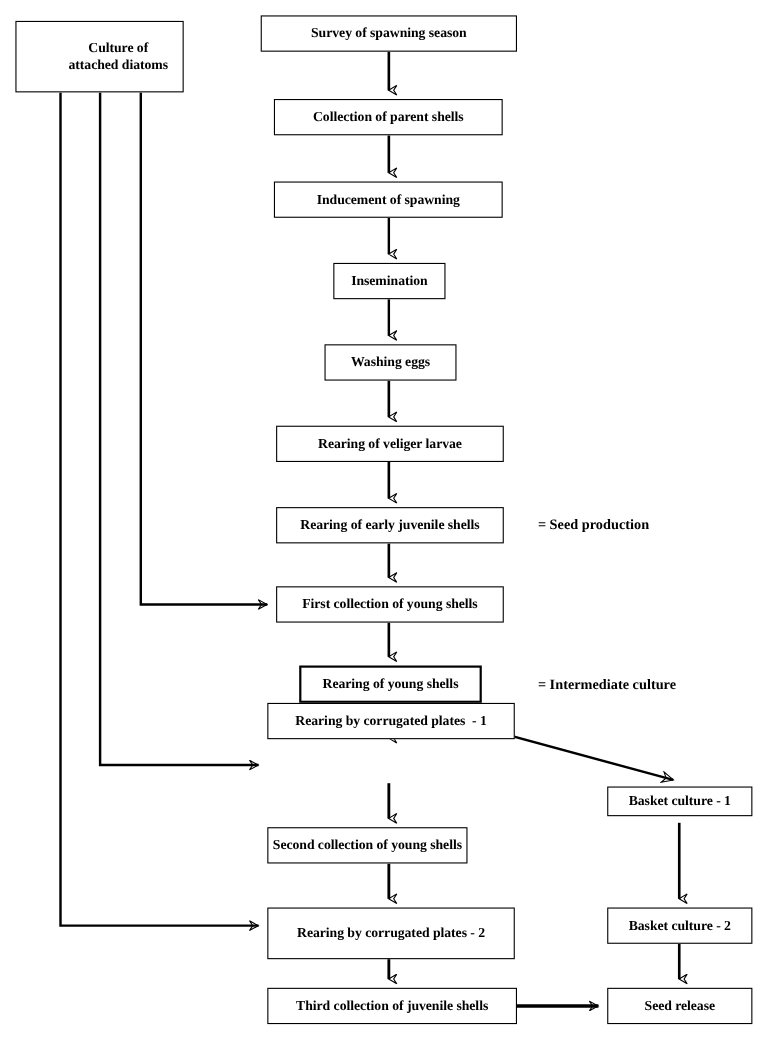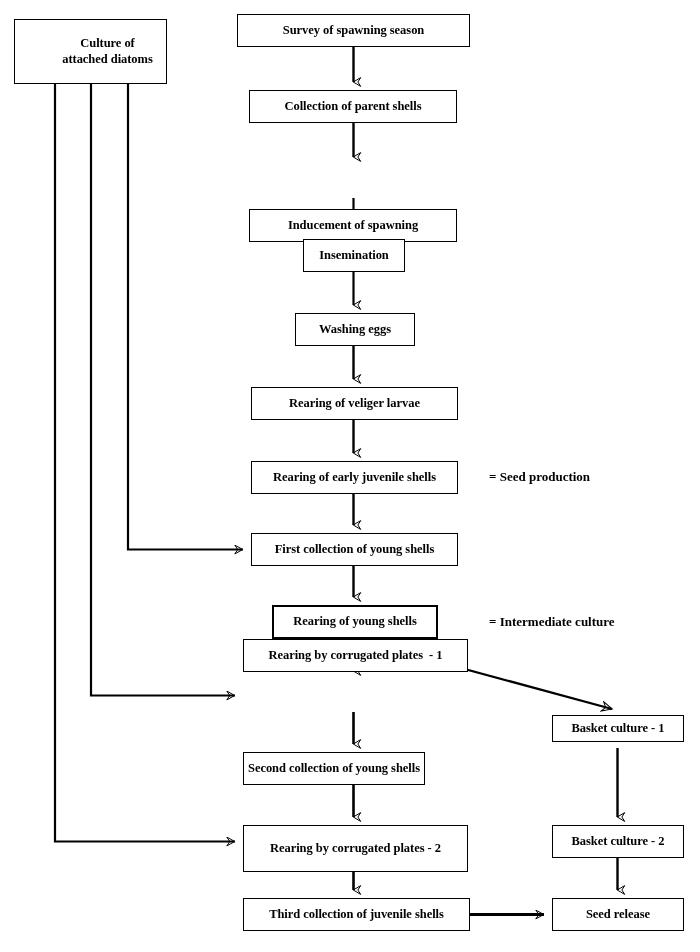--- a/index.html
+++ b/index.html
@@ -115,21 +115,21 @@
     </g>
   </svg>
 
   <div class="node two-line" style="left:14px;top:19px;width:153px;height:65px;padding-left:34px;">Culture of
 attached diatoms</div>
 
   <div class="node" style="left:249px;top:90px;width:208px;height:33px;">Collection of parent shells</div>
 
   <div class="node" style="left:237px;top:14px;width:233px;height:33px;">Survey of spawning season</div>
 
-  <div class="node" style="left:249px;top:165px;width:208px;height:33px;margin-top:44px;">Inducement of spawning</div>
+  <div class="node" style="left:249px;top:165px;width:208px;height:33px;">Inducement of spawning</div>
 
   <div class="node" style="left:303px;top:239px;width:102px;height:33px;">Insemination</div>
 
   <div class="node" style="left:295px;top:313px;width:120px;height:33px;">Washing eggs</div>
 
   <div class="node" style="left:251px;top:387px;width:207px;height:33px;">Rearing of veliger larvae</div>
 
   <div class="node" style="left:251px;top:461px;width:207px;height:33px;">Rearing of early juvenile shells</div>
 
   <div class="node" style="left:251px;top:533px;width:207px;height:33px;">First collection of young shells</div>

